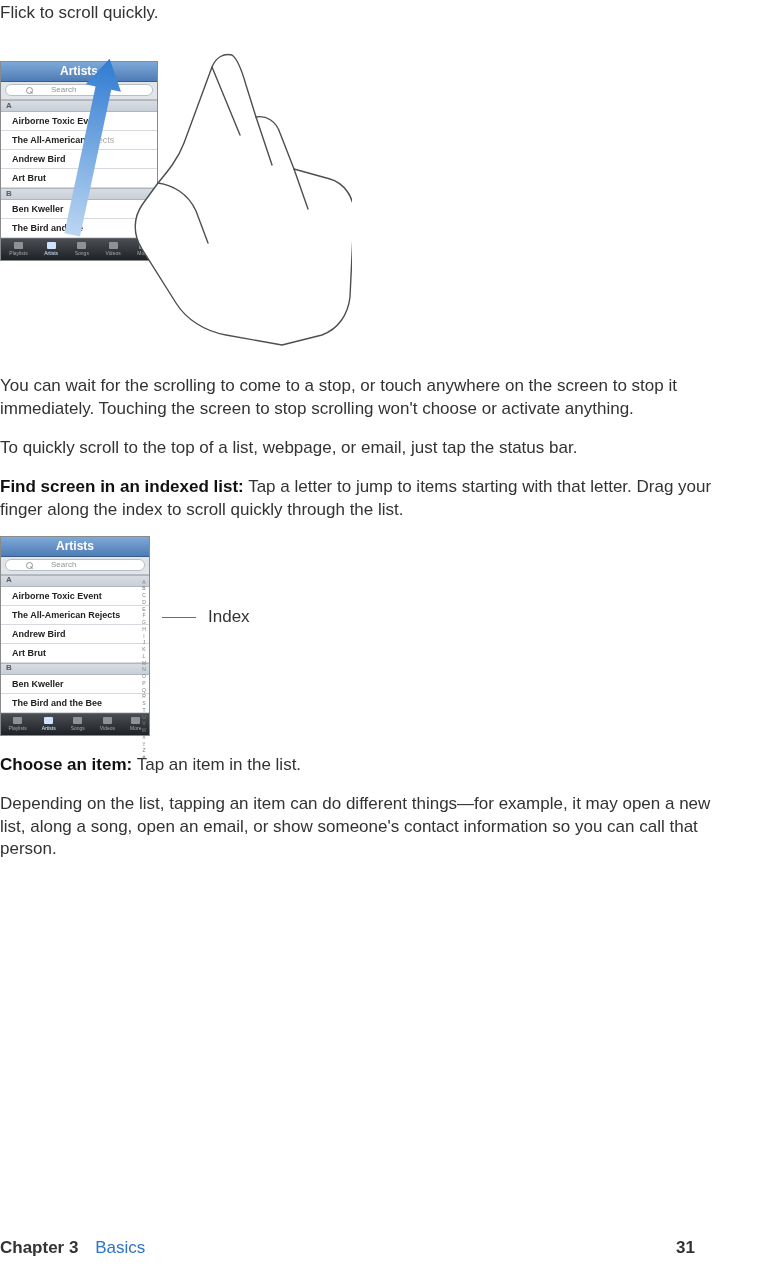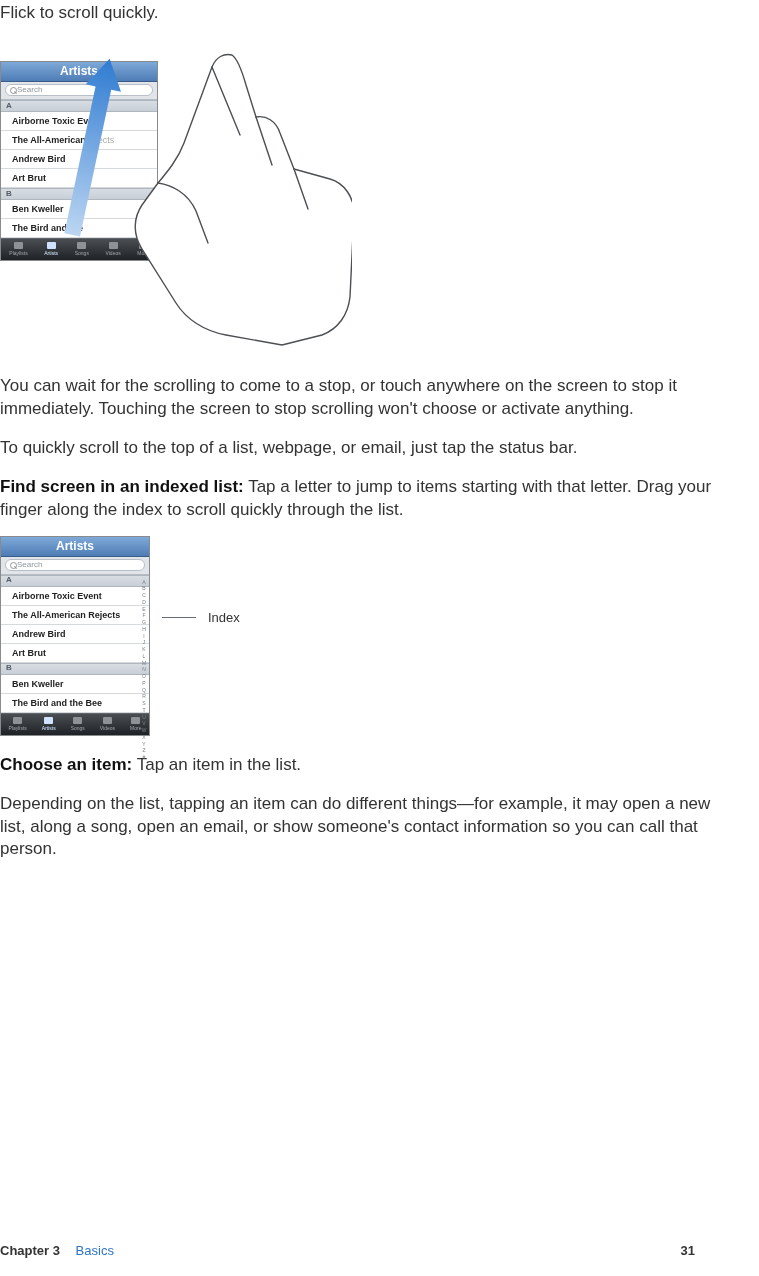--- a/index.html
+++ b/index.html
@@ -49,22 +49,22 @@
     padding: 0 4px;
   }
   .ipod .searchpill {
     flex: 1;
     height: 12px;
     background: #fff;
     border: 1px solid #b9bfc6;
     border-radius: 7px;
     display: flex;
     align-items: center;
-    gap: 0;
-    padding: 0 4px;
+    gap: 18px;
+    padding: 0 20px;
     color: #8f959c;
     font-size: 8px;
   }
   .search-icon {
     width: 7px; height: 7px; position: relative;
   }
   .search-icon::before {
     content:""; position:absolute; width:5px; height:5px;
     border:1px solid #8f959c; border-radius:50%; left:0; top:0;
   }
@@ -119,30 +119,30 @@
   }
 
   
   .fig1-wrap { position: relative; margin-bottom: 28px; height: 306px; }
   .fig1-wrap .ipod { position: absolute; left: 0; top: 20px; }
 
   .hand-svg { position: absolute; left: 52px; top: -6px; }
 
   .fig2-wrap { position: relative; display:flex; align-items:center; gap:12px; margin: 6px 0 18px 0; }
   .callout-line { width: 34px; height: 1px; background:#6a6d70; position: relative; top: -18px; }
-  .callout-label { font-size: 13px; color:#333; position: relative; top: -18px; }
+  .callout-label { font-size: 17px; color:#333; position: relative; top: -18px; }
 
   .para-block { margin-bottom: 14px; }
 
   .footer {
     position: absolute;
     bottom: 18px;
     left: 0;
     right: 32px;
-    font-size: 13px;
+    font-size: 17px;
     display:flex; justify-content: space-between;
     color: #333;
   }
   .footer .chap-label { font-weight: 600; color:#333; }
   .footer .chap-title { color: #2d74c4; margin-left: 12px; }
   .footer .pnum { font-weight: 700; color:#333; }
 </style>
 </head>
 <body>
 

